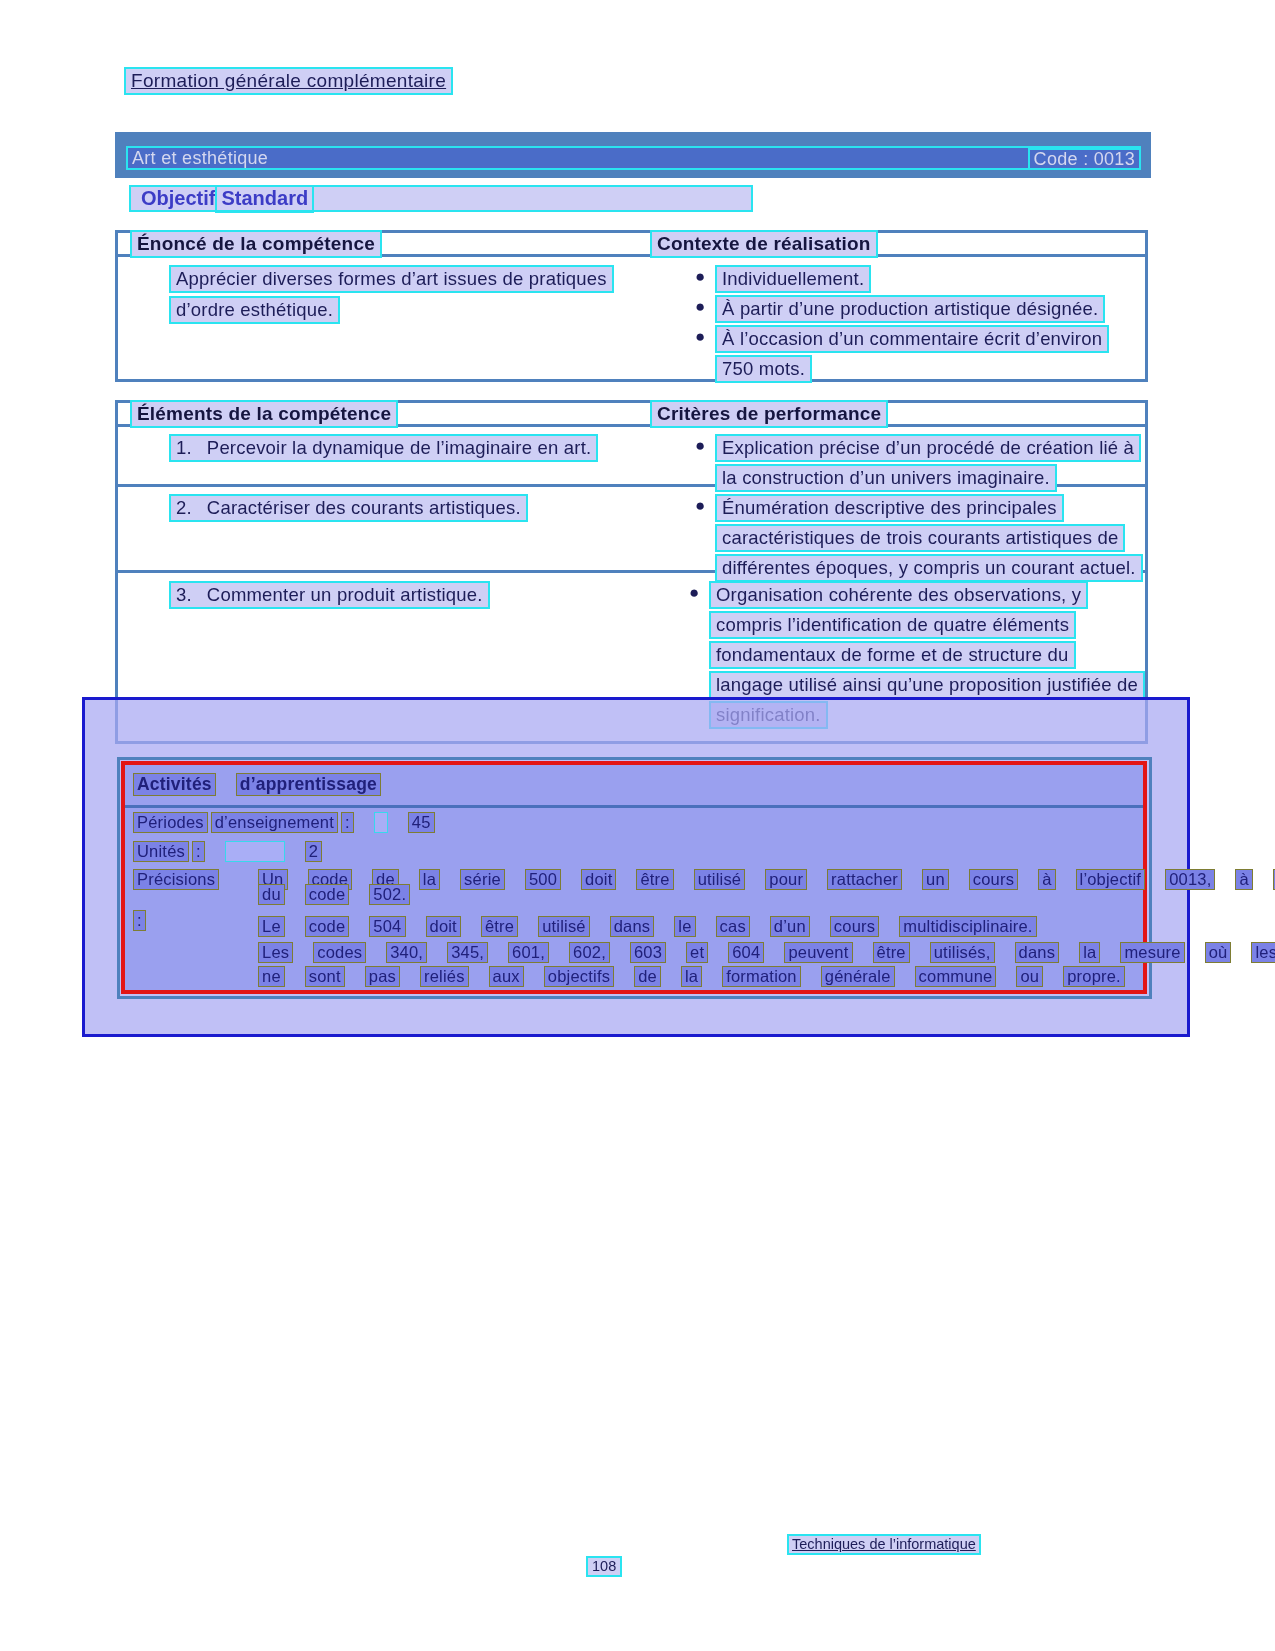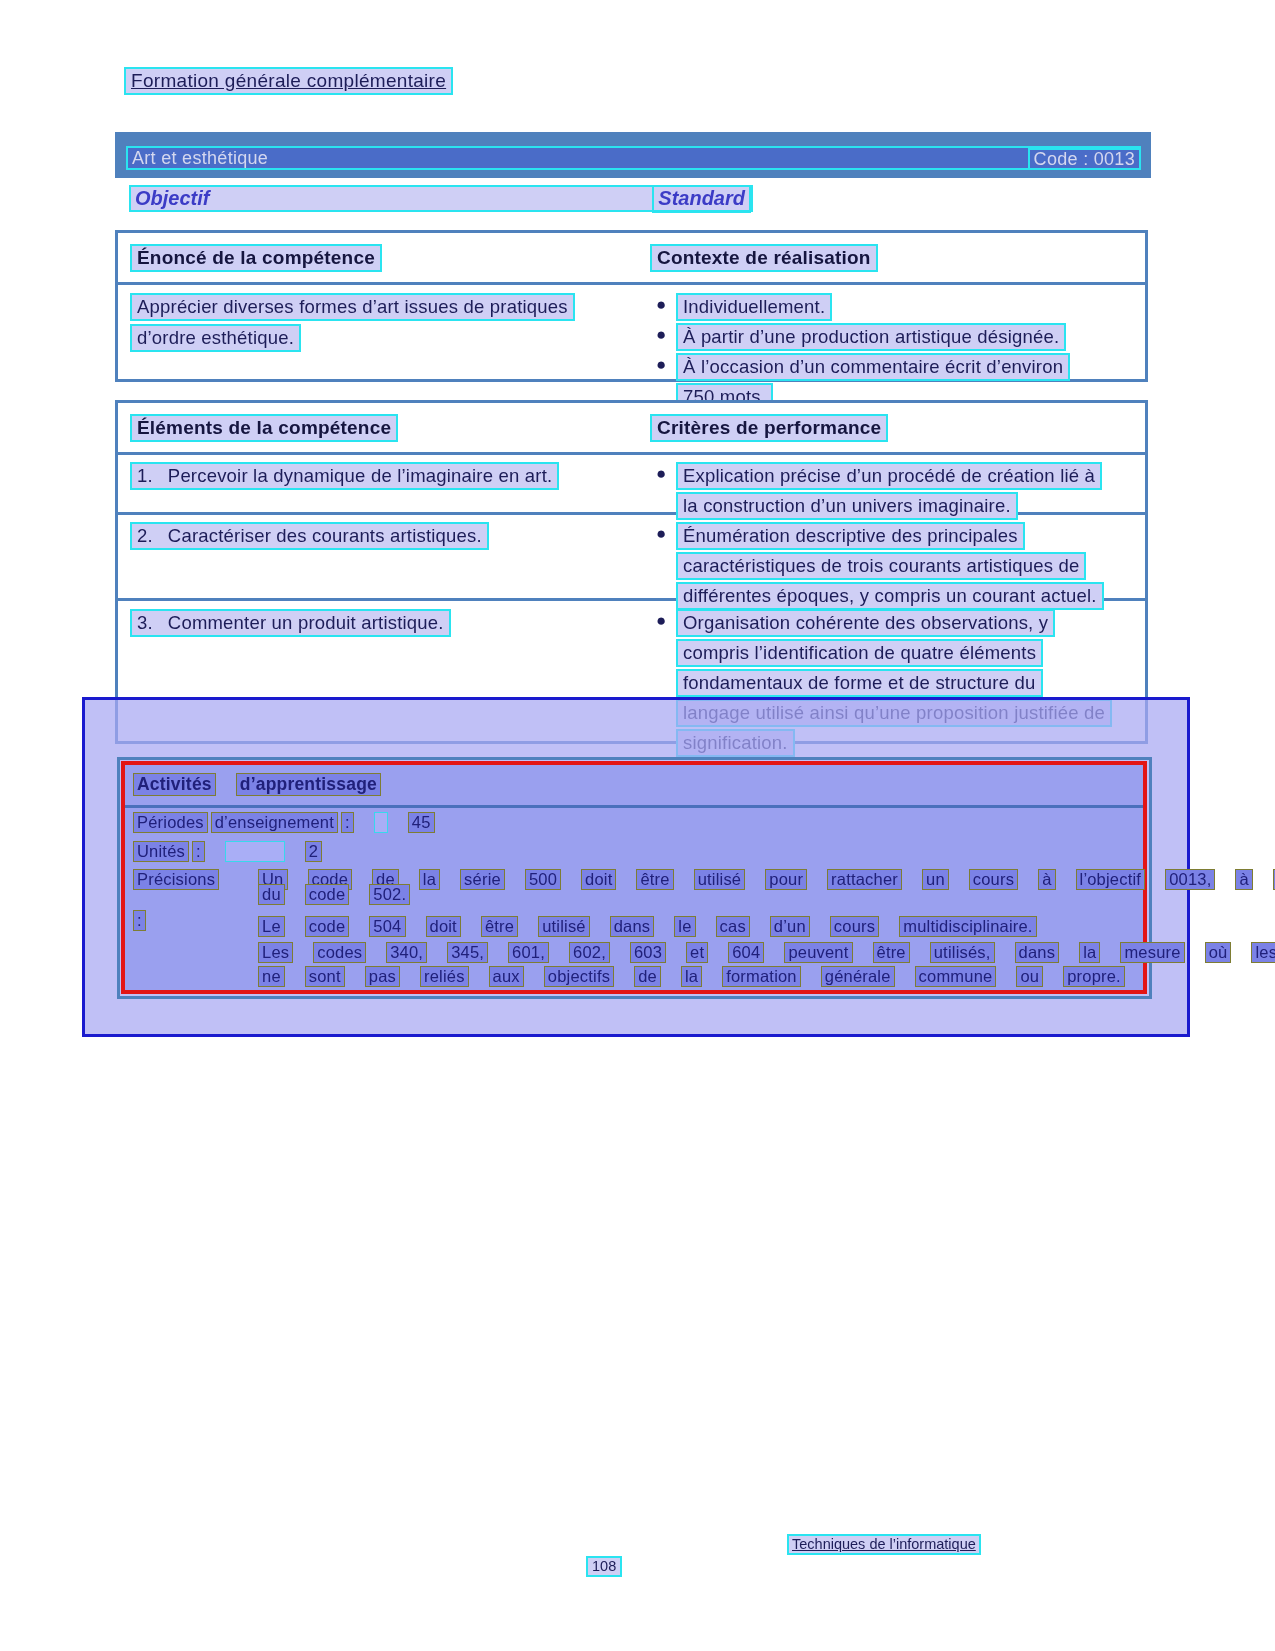--- a/index.html
+++ b/index.html
@@ -33,32 +33,32 @@
     background:#4a6cc8; border:2px solid #2ae4f0;
     display:flex; align-items:flex-start; justify-content:space-between;
     color:#d4d7ef; font-size:18px; padding-left:4px; letter-spacing:.3px;
   }
   #code-badge { border:2px solid #2ae4f0; padding:0 4px; height:22px; line-height:19px; margin-right:-2px; }
 
   
   #heading-row {
     left:129px; top:185px; width:624px; height:27px;
     background:#cfcff5; border:2px solid #2ae4f0;
-    display:flex; align-items:center; justify-content:space-between;
-    font-size:20px; font-weight:bold; font-style:italic; color:#3c3cc6;
-    padding-left:4px;
+    display:flex; align-items:center; justify-content:flex-start;
+    font-size:20px; font-weight:bold; color:#3c3cc6;
+    padding-left:10px;
   }
   #standard-heading { border:2px solid #2ae4f0; padding:0 4px 1px 4px; }
 
   
   .mtable { border:3px solid #4f81bd; width:1033px; left:115px; background:#ffffff; }
   #competence-table { top:230px; height:152px; }
   #elements-table   { top:400px; height:344px; }
-  .thead { height:52px; border-bottom:3px solid #4f81bd; display:flex; align-items:center; }
-  .trow  { display:flex; }
+  .thead { height:24px; border-bottom:3px solid #4f81bd; display:flex; align-items:center; }
+  .trow  { display:flex;padding-left:39px; }
   .rb    { border-bottom:3px solid #4f81bd; }
   .c1 { width:532px; padding:6px 0 0 12px; }
   .c2 { flex:1; padding:6px 0 0 0; }
   .thead .c1, .thead .c2 { padding-top:0; }
   .th { font-weight:bold; font-size:19px; color:#15153f; letter-spacing:.2px; }
   .cell-line { font-size:18.5px; letter-spacing:.2px; }
   .brow { display:flex; align-items:flex-start; margin-bottom:2px; }
   .bdot { width:26px; text-align:left; padding-left:6px; color:#1d1d58; font-size:17px; line-height:24px; }
   .bdot.empty { visibility:hidden; }
   .num { display:inline-block; margin-right:15px; }

